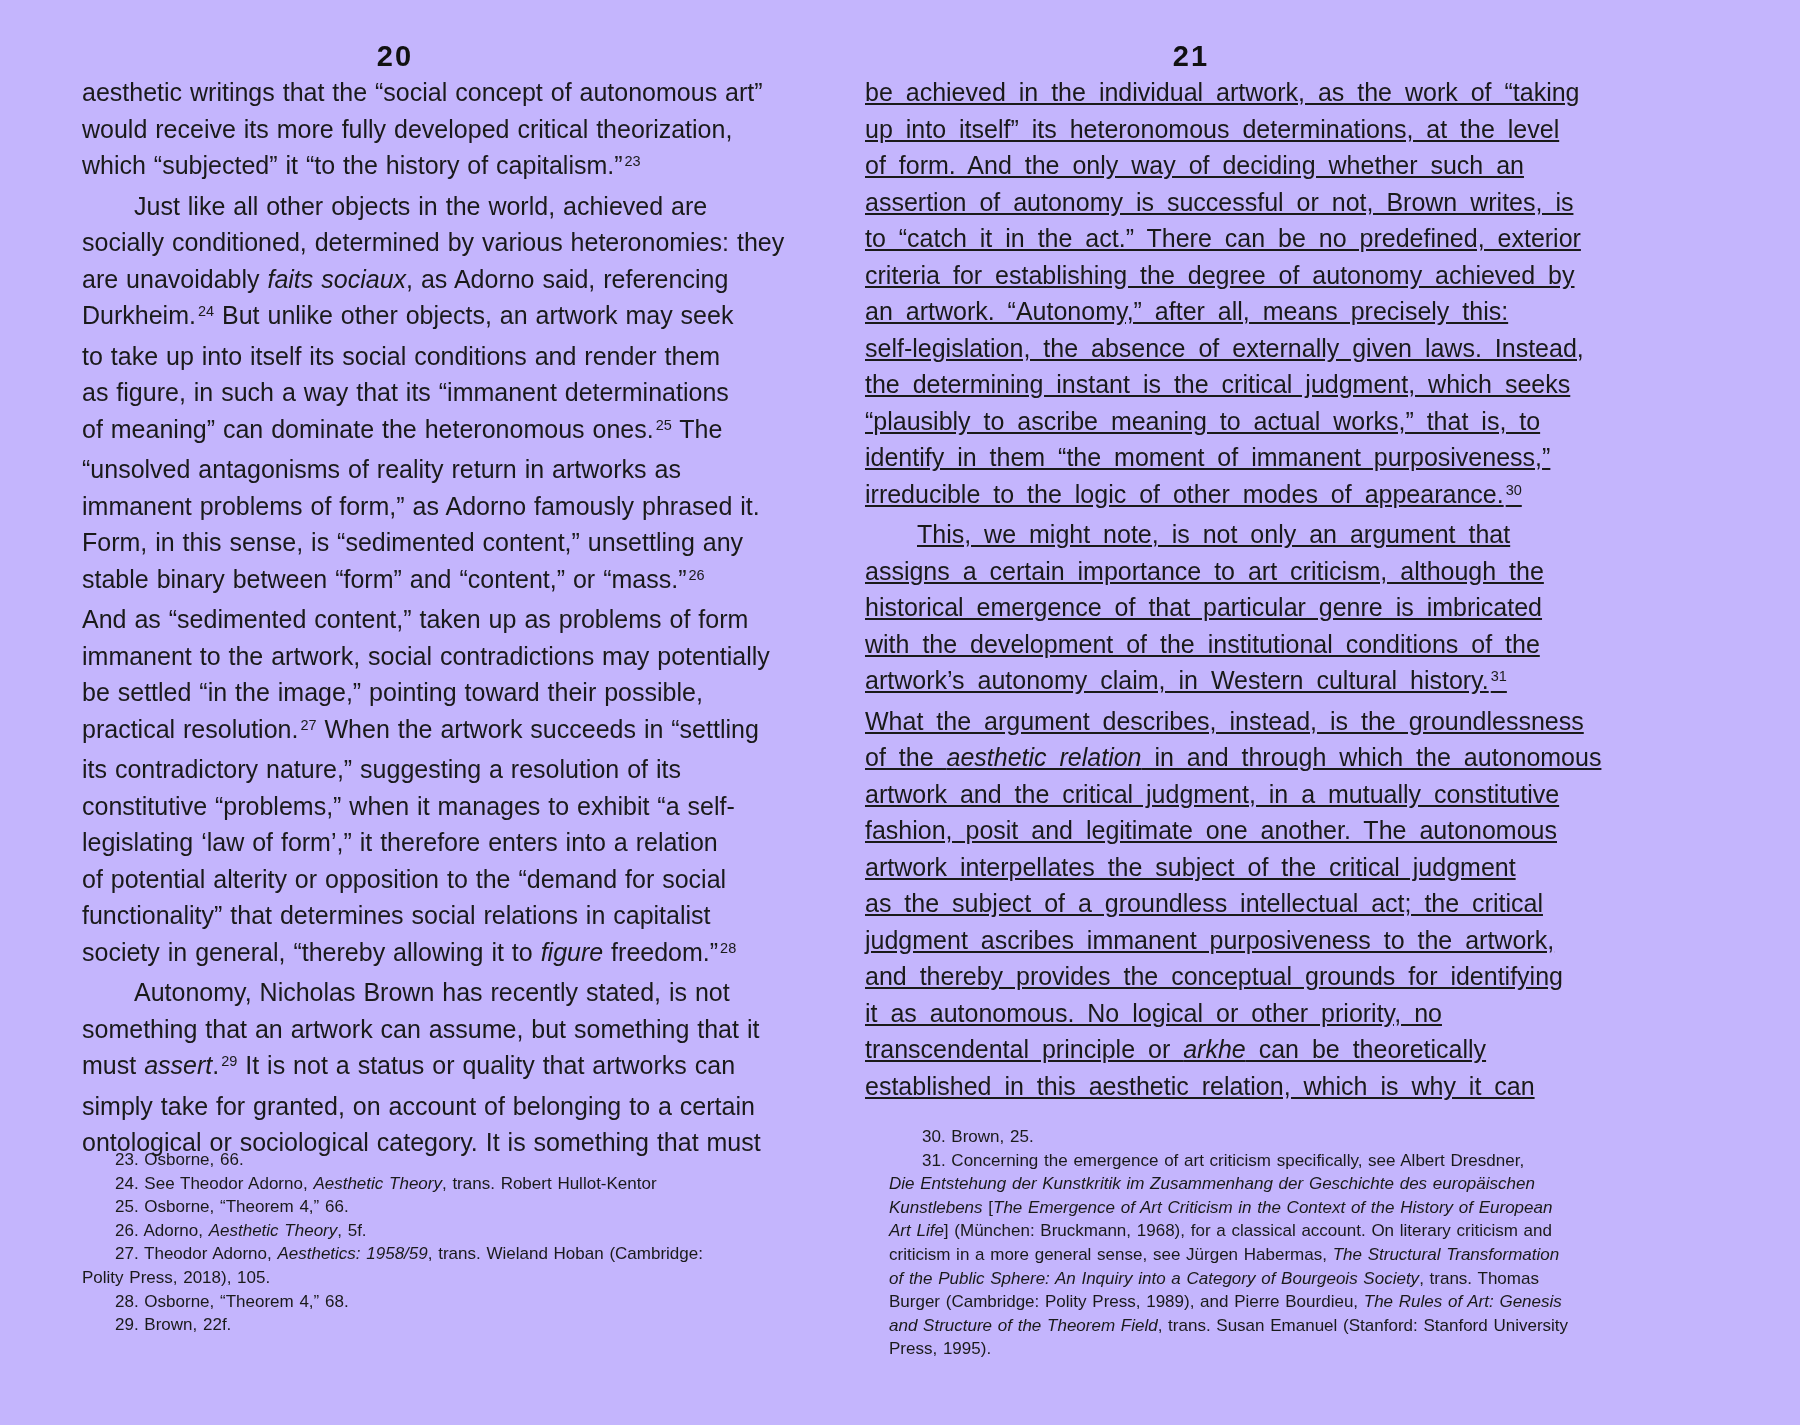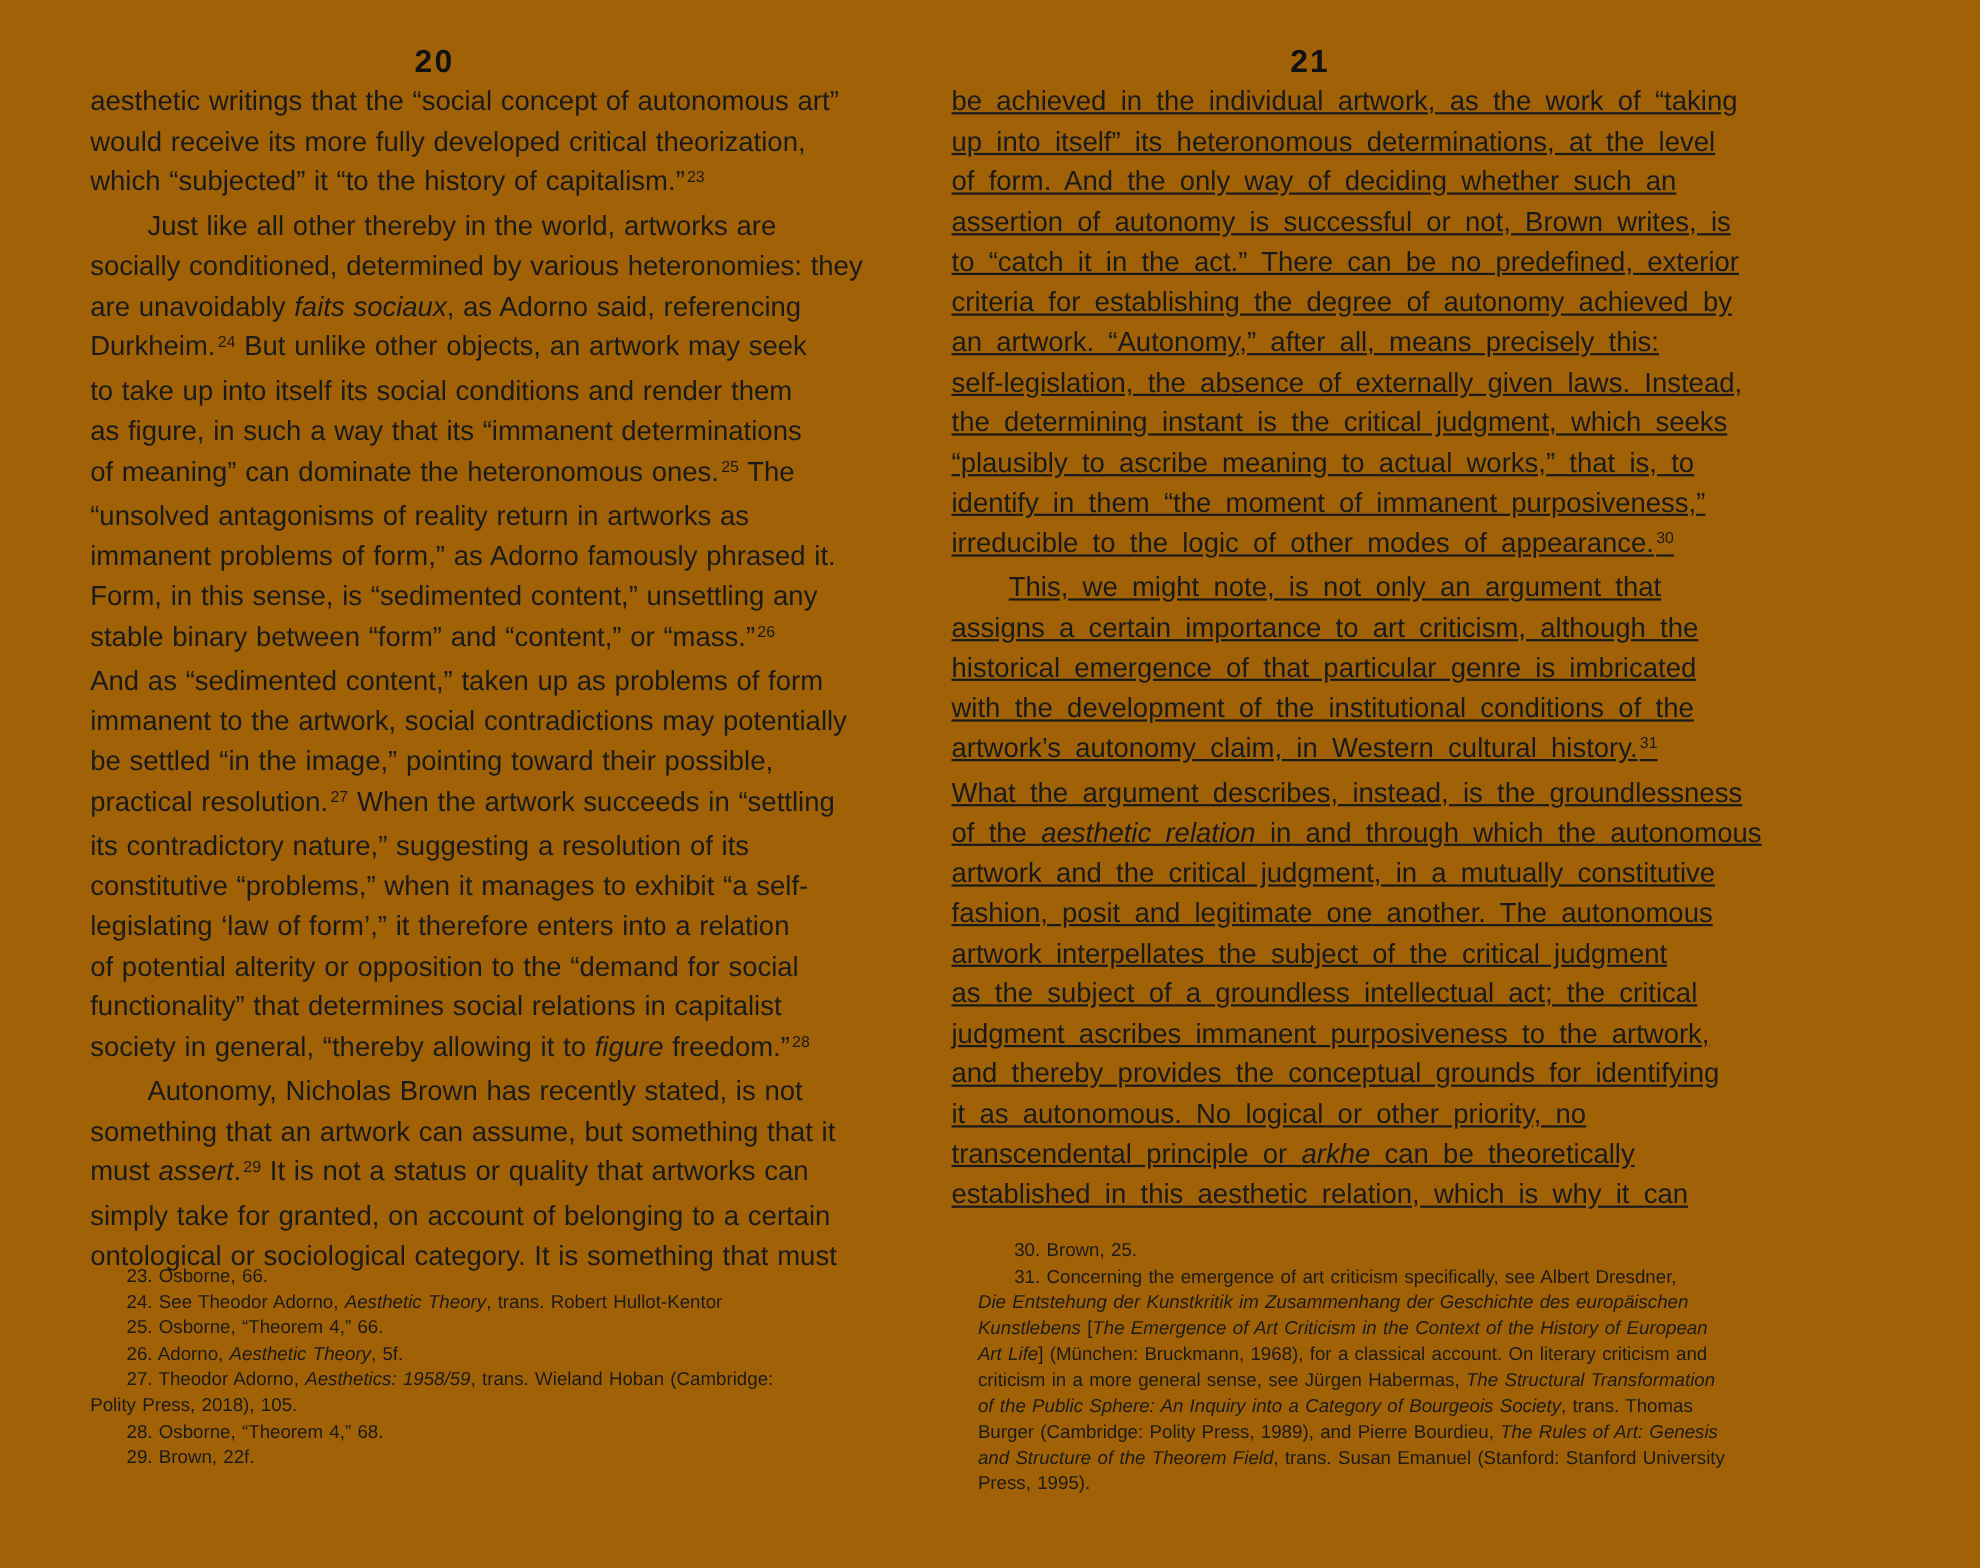--- a/index.html
+++ b/index.html
@@ -6,21 +6,21 @@
   html, body {
     margin: 0; padding: 0;
     width: 1800px; height: 1425px;
     background: #ffffff;
     overflow: hidden;
     font-family: "Liberation Sans", sans-serif;
   }
   .spread {
     position: relative;
     width: 1800px; height: 1425px;
-    background: #a16207;
+    background: #c4b5fd;
     color: #1a1a1a;
   }
   .page { position: absolute; top: 0; height: 1425px; }
   .page-left  { left: 82px;  width: 740px; }
   .page-right { left: 865px; width: 845px; }
 
   .page-number {
     position: absolute; top: 40px;
     width: 100px; text-align: center;
     font-weight: bold; font-size: 29px;
@@ -62,21 +62,21 @@
 <body>
 
 <div class="spread">
 
   <section class="page page-left">
     <div class="page-number">20</div>
     <div class="body-block">
         <div class="line"><span>aesthetic writings that the “social concept of autonomous art”</span></div>
         <div class="line"><span>would receive its more fully developed critical theorization,</span></div>
         <div class="line"><span>which “subjected” it “to the history of capitalism.”</span><span class="sup">23</span></div>
-        <div class="line ind"><span>Just like all other thereby in the world, artworks are</span></div>
+        <div class="line ind"><span>Just like all other objects in the world, achieved are</span></div>
         <div class="line"><span>socially conditioned, determined by various heteronomies: they</span></div>
         <div class="line"><span>are unavoidably </span><span class="it">faits sociaux</span><span>, as Adorno said, referencing</span></div>
         <div class="line"><span>Durkheim.</span><span class="sup">24</span><span> But unlike other objects, an artwork may seek</span></div>
         <div class="line"><span>to take up into itself its social conditions and render them</span></div>
         <div class="line"><span>as figure, in such a way that its “immanent determinations</span></div>
         <div class="line"><span>of meaning” can dominate the heteronomous ones.</span><span class="sup">25</span><span> The</span></div>
         <div class="line"><span>“unsolved antagonisms of reality return in artworks as</span></div>
         <div class="line"><span>immanent problems of form,” as Adorno famously phrased it.</span></div>
         <div class="line"><span>Form, in this sense, is “sedimented content,” unsettling any</span></div>
         <div class="line"><span>stable binary between “form” and “content,” or “mass.”</span><span class="sup">26</span></div>

